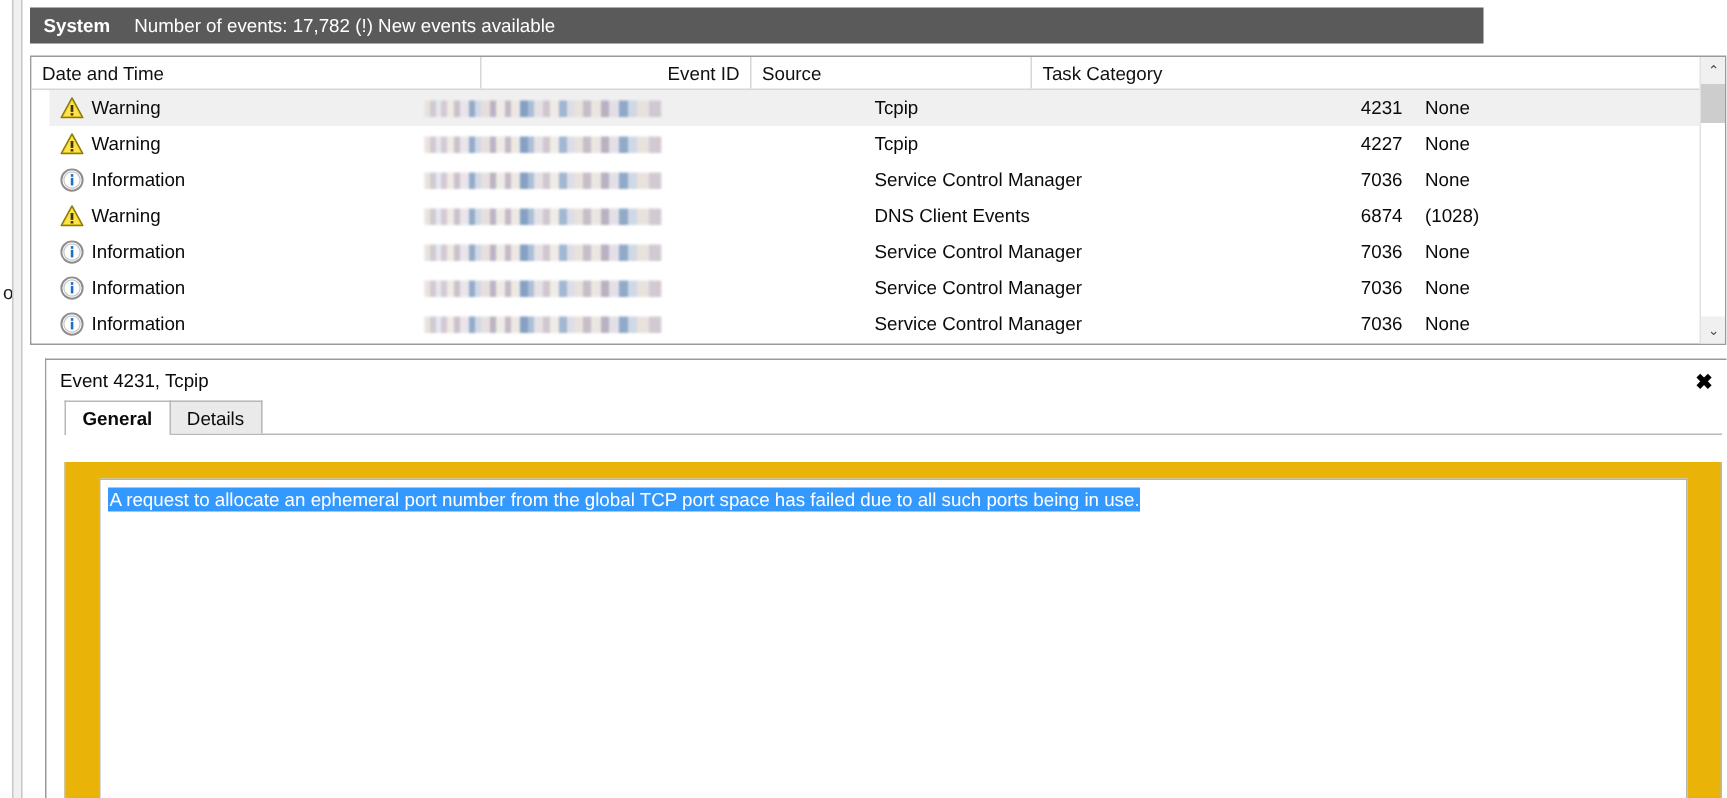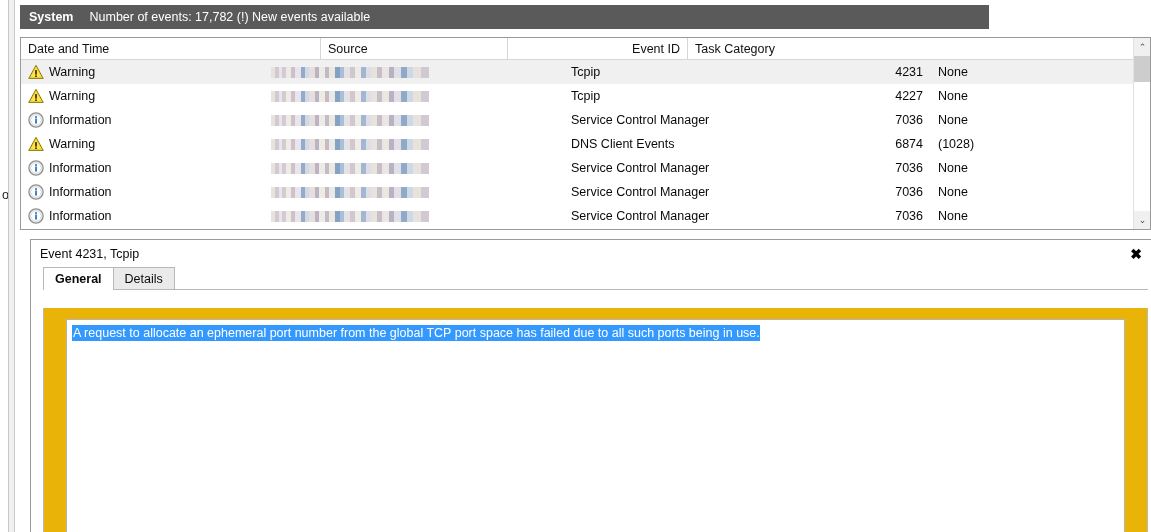--- a/index.html
+++ b/index.html
@@ -90,20 +90,21 @@
   .c-eid   { width: 180px; }
   .c-task  { width: 201px; }
 
   
   #rows { background: #ffffff; }
   .row {
     display: flex;
     height: 24px;
     align-items: center;
     box-sizing: border-box;
+    margin-left: 12px;
   }
   .row.selected { background: #f0f0f0; }
   .row .cell {
     display: flex; align-items: center;
     height: 100%;
     padding-left: 7px;
     box-sizing: border-box;
     white-space: nowrap;
     overflow: hidden;
     font-size: 12.5px;
@@ -299,25 +300,25 @@
     <span class="logname">System</span>
     <span class="counttext">Number of events: 17,782 (!) New events available</span>
   </div>
 
   <div id="list-frame">
 
     <div id="col-header">
       <div class="ch c-date">
         <span>Date and Time</span>
       </div>
+      <div class="ch c-eid num">
+        <span>Event ID</span>
+      </div>
       <div class="ch c-src">
         <span>Source</span>
-      </div>
-      <div class="ch c-eid num">
-        <span>Event ID</span>
       </div>
       <div class="ch c-task last">
         <span>Task Category</span>
       </div>
     </div>
 
     <div id="rows">
         <div class="row selected">
           <div class="cell c-level">
             <span class="lvl-icon">

